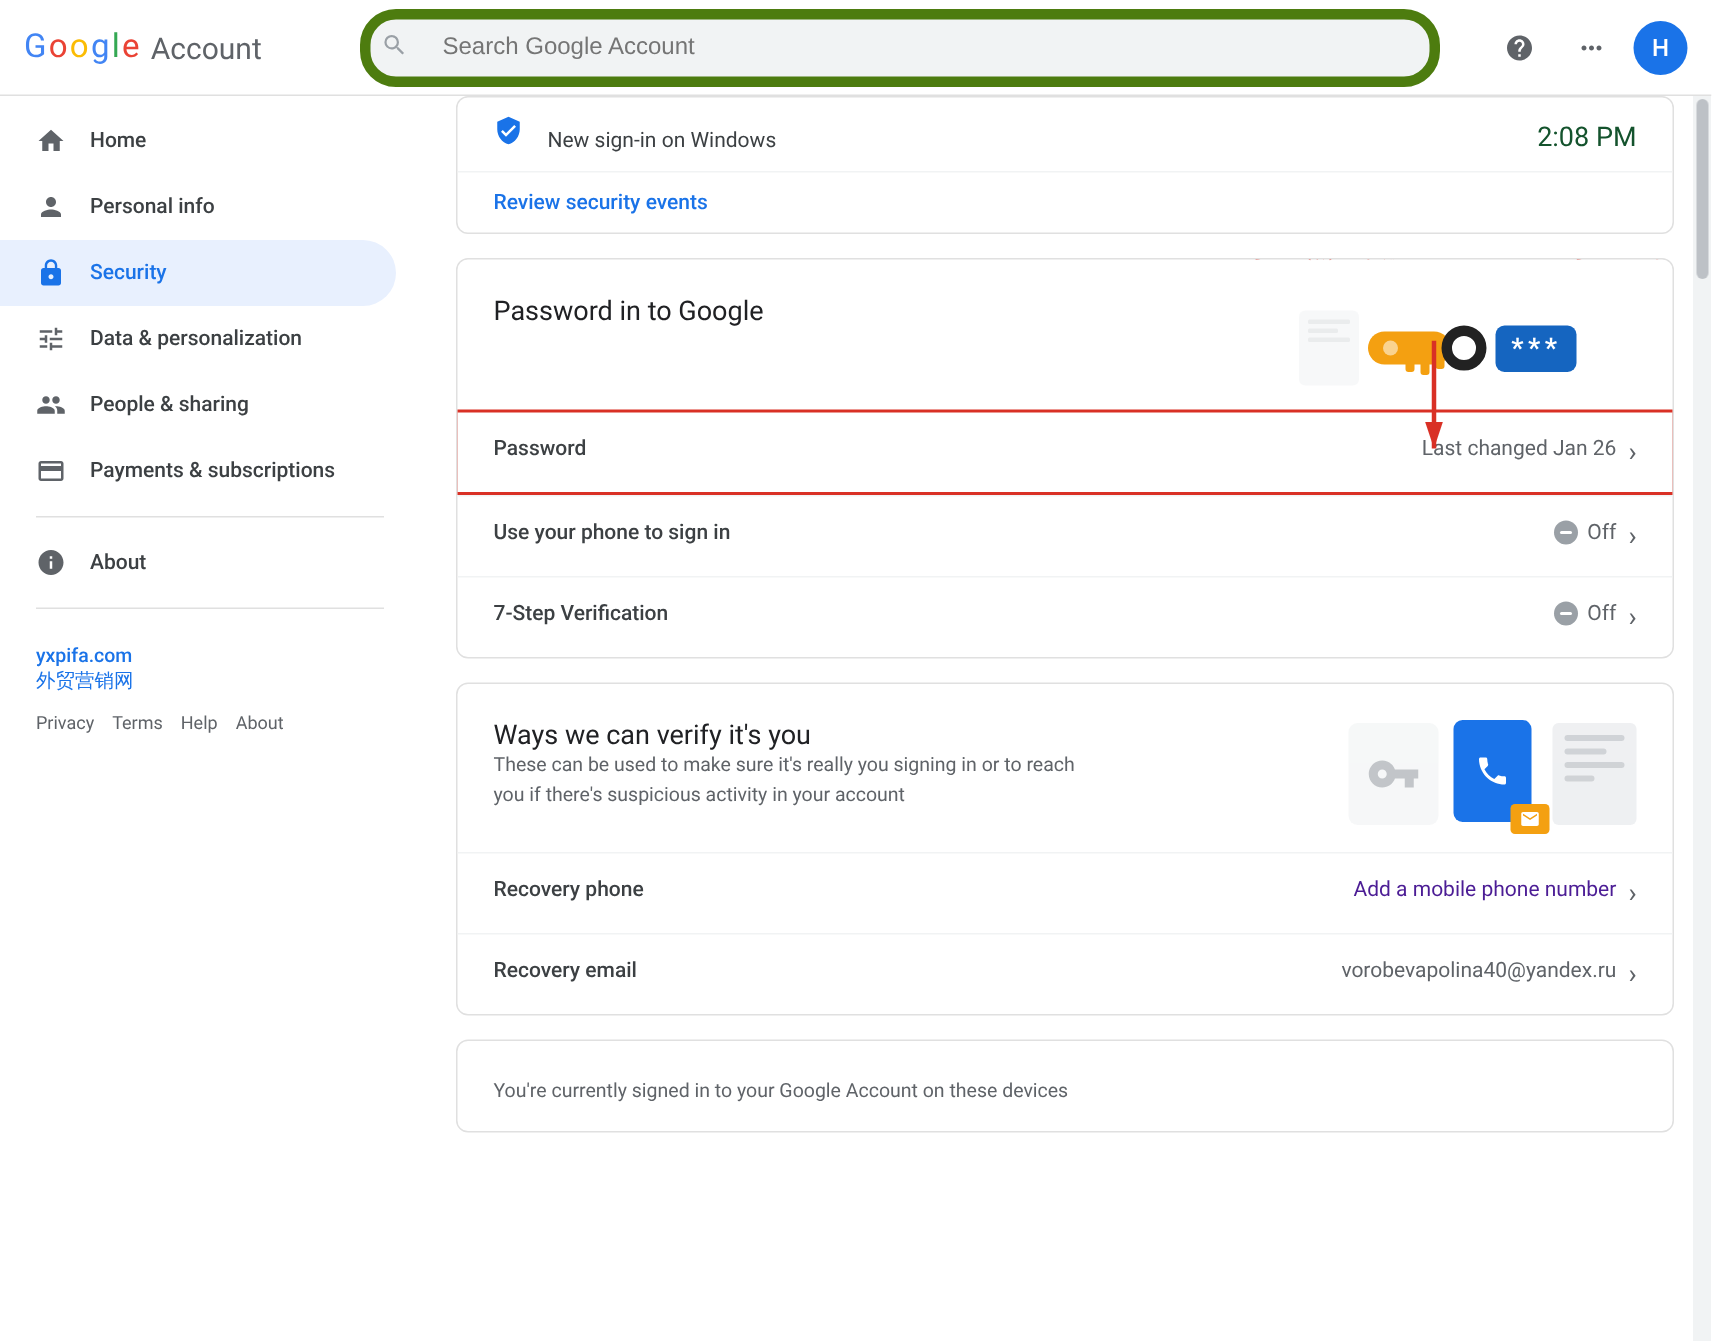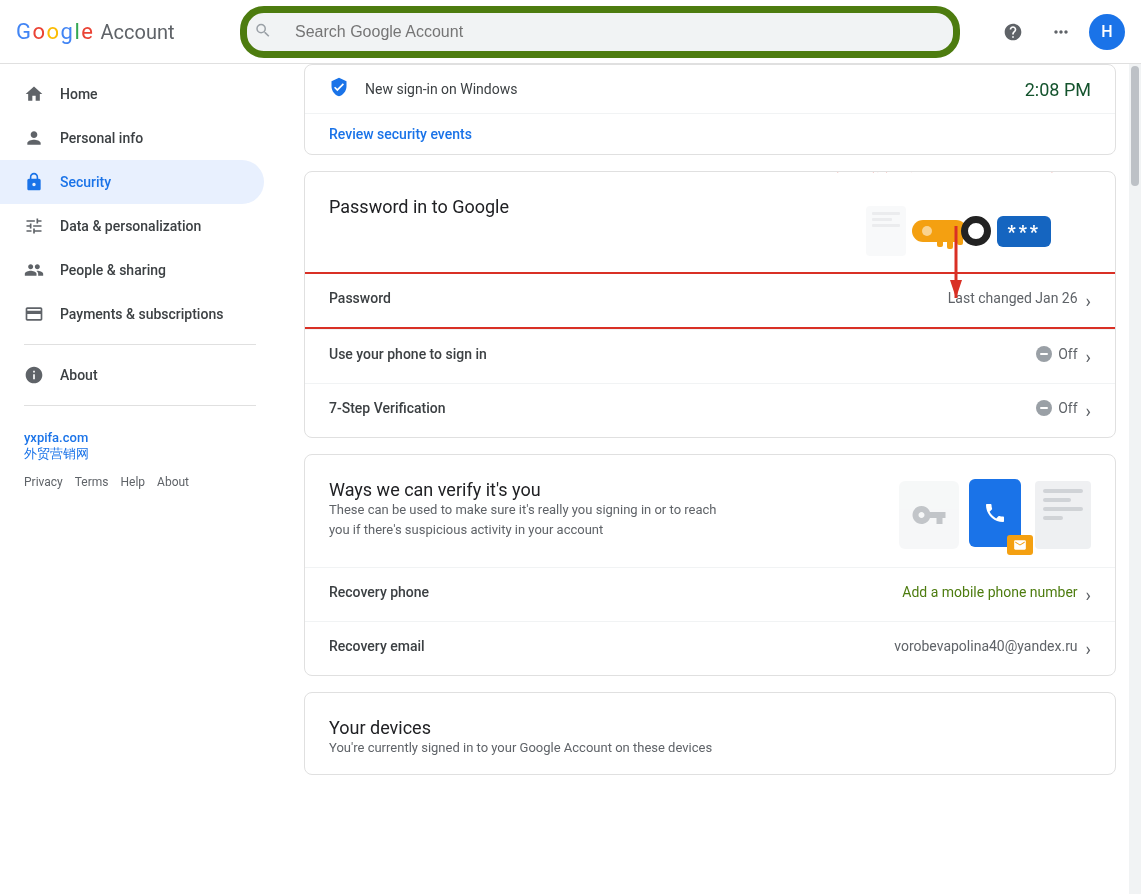--- a/index.html
+++ b/index.html
@@ -185,21 +185,21 @@
     .card {
       background: #fff;
       border: 1px solid #e0e0e0;
       border-radius: 8px;
       margin-bottom: 16px;
       overflow: hidden;
     }
 
     .recent-activity-row {
       display: flex;
-      align-items: center;
+      align-items: flex-end;
       padding: 12px 24px;
       gap: 16px;
     }
     .activity-icon {
       color: #1a73e8;
       font-size: 18px;
     }
     .activity-text { flex: 1; font-size: 14px; color: #3c4043; }
     .activity-time { font-size: 18px; color: #14532d; }
     .review-link {
@@ -564,35 +564,34 @@
             <div style="height:4px; background:#bdc1c6; border-radius:2px;"></div>
             <div style="height:4px; background:#bdc1c6; border-radius:2px; width:70%;"></div>
             <div style="height:4px; background:#bdc1c6; border-radius:2px;"></div>
             <div style="height:4px; background:#bdc1c6; border-radius:2px; width:50%;"></div>
           </div>
         </div>
       </div>
 
       <div class="setting-row">
         <span class="setting-label">Recovery phone</span>
-        <span class="setting-value" style="color:#4d7c0f;">Add a mobile phone number</span>
+        <span class="setting-value" style="color:#4c1d95;">Add a mobile phone number</span>
         <span class="chevron-right">›</span>
       </div>
 
       <div class="setting-row">
         <span class="setting-label">Recovery email</span>
         <span class="setting-value">vorobevapolina40@yandex.ru</span>
         <span class="chevron-right">›</span>
       </div>
     </div>
 
     <div class="section-card">
       <div class="section-header">
         <div>
-          <div class="section-title">Your devices</div>
           <p class="verify-desc">You're currently signed in to your Google Account on these devices</p>
         </div>
       </div>
     </div>
 
   </main>
 
   <div class="scrollbar-track">
     <div class="scrollbar-thumb"></div>
   </div>

